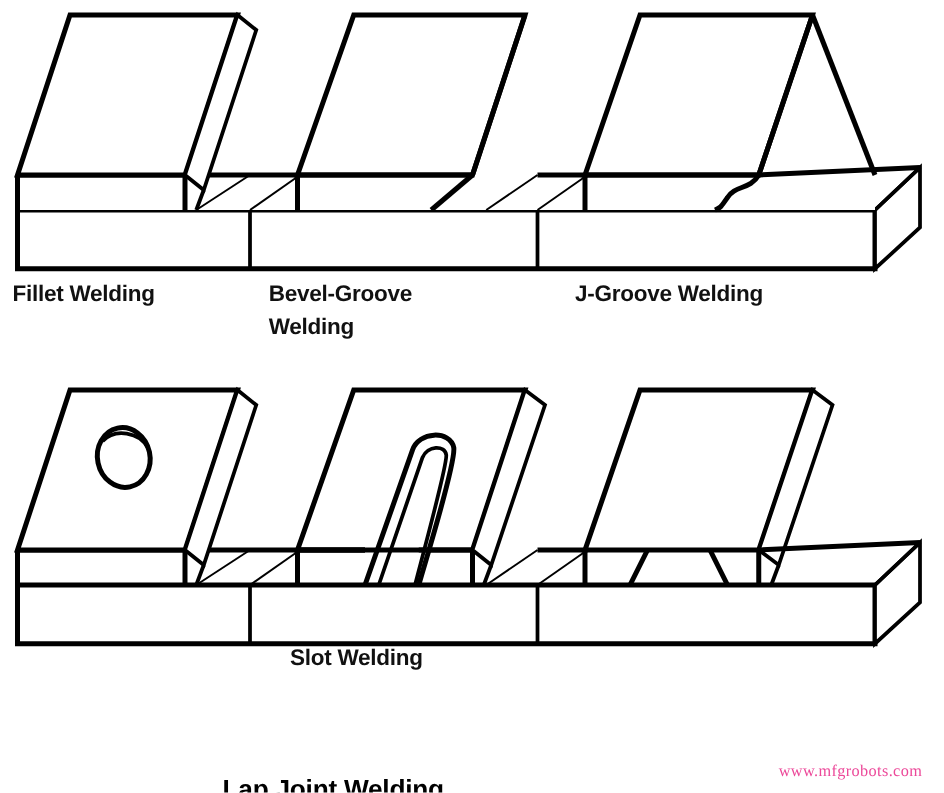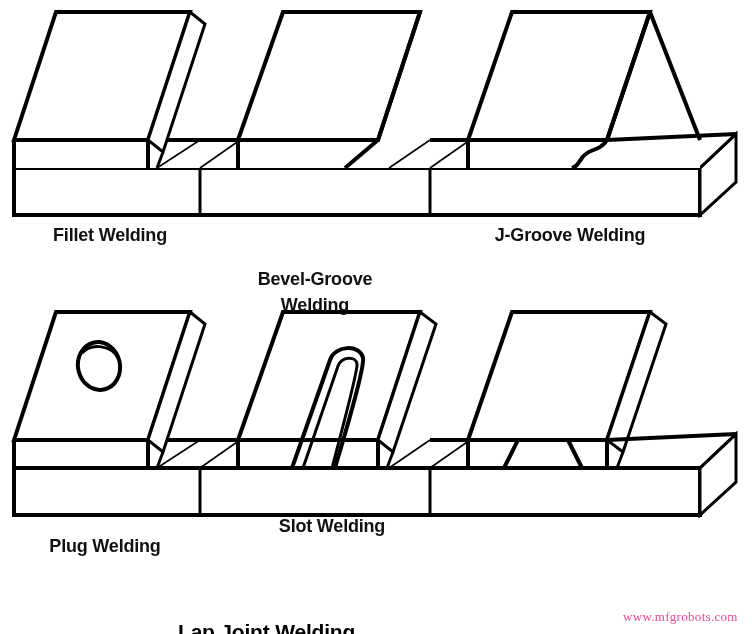--- a/index.html
+++ b/index.html
@@ -17,21 +17,21 @@
   .thick{stroke-width:4;}
   .med{stroke-width:3;}
   .hair{stroke-width:1.6;}
 
   .label{
     position:absolute;
     font-weight:bold;
     font-size:18px;
     letter-spacing:-0.2px;
     color:#111111;
-    text-align:center;
+    text-align:left;
     white-space:pre-line;
     line-height:26px;
     font-family:"Liberation Sans", sans-serif;
   }
   .title{
     position:absolute;
     font-weight:bold;
     font-size:21px;
     color:#000000;
     letter-spacing:-0.2px;
@@ -173,26 +173,25 @@
       <path class="ln thick" d="M 518 140 L 504 168"></path>
       <path class="ln thick" d="M 568 140 L 582 168"></path>
 
       <path class="ln thick" d="M 607 140 L 736 134"></path>
     </g>
 
   </svg>
 
   <div class="label" style="left:10px;top:222px;width:200px;">Fillet Welding</div>
 
-  <div class="label" style="left:215px;top:222px;width:200px;margin-top:44px;">Bevel-Groove
+  <div class="label" style="left:215px;top:222px;width:200px;">Bevel-Groove
 Welding</div>
 
   <div class="label" style="left:460px;top:222px;width:220px;">J-Groove Welding</div>
 
-  <div class="label" style="left:5px;top:533px;width:200px;">Plug Welding</div>
 
   <div class="label" style="left:232px;top:513px;width:200px;">Slot Welding</div>
 
 
   <div class="title" style="left:178px;top:588px;width:380px;">Lap Joint Welding</div>
 
   <div class="watermark" style="left:623px;top:609px;">www.mfgrobots.com</div>
 
 </div>
 

